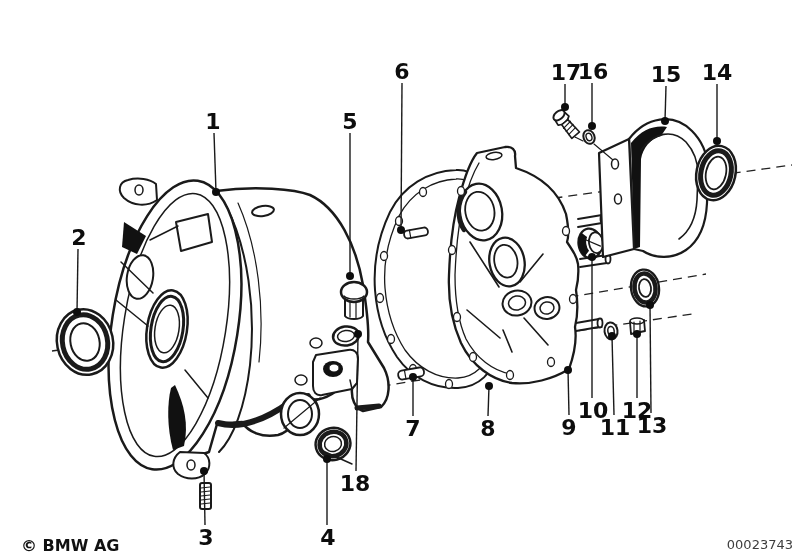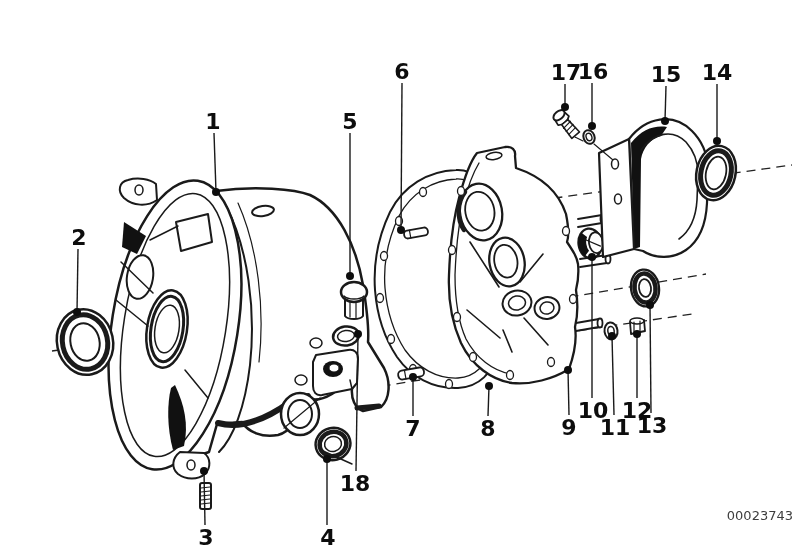--- a/index.html
+++ b/index.html
@@ -11,21 +11,21 @@
   .ln{stroke:#1a1a1a;fill:none;stroke-linecap:round;stroke-linejoin:round;}
   .fw{fill:#ffffff;stroke:#1a1a1a;stroke-linejoin:round;}
   .fb{fill:#111111;stroke:none;}
   .callout-text{font:bold 22px "DejaVu Sans",sans-serif;fill:#0d0d0d;}
   .leader{stroke:#1a1a1a;stroke-width:1.4;}
   .dash{stroke:#222;stroke-width:1.3;stroke-dasharray:9 6;fill:none;}
   .footer-copy{
     position:absolute;left:21px;top:536px;font:700 16px "DejaVu Sans",sans-serif;color:#111;
   }
   .footer-num{
-    position:absolute;right:6px;top:508px;font:400 13px "DejaVu Sans",sans-serif;color:#3d3d3d;
+    position:absolute;right:6px;top:537px;font:400 13px "DejaVu Sans",sans-serif;color:#3d3d3d;
   }
 </style>
 </head>
 <body>
 
 <div class="stage">
   <svg id="art" width="799" height="559" viewBox="0 0 799 559">
 
     <g>
       <path class="dash" d="M 52 351 L 268 321"></path>
@@ -312,14 +312,15 @@
         <text x="593" y="71" text-anchor="middle" dominant-baseline="central" class="callout-text">16</text>
         <line x1="565" y1="84" x2="565" y2="107" class="leader"></line>
         <circle cx="565" cy="107" r="4" fill="#0d0d0d"></circle>
         <text x="566" y="72" text-anchor="middle" dominant-baseline="central" class="callout-text">17</text>
         <line x1="356" y1="471" x2="358" y2="334" class="leader"></line>
         <circle cx="358" cy="334" r="4" fill="#0d0d0d"></circle>
         <text x="355" y="483" text-anchor="middle" dominant-baseline="central" class="callout-text">18</text>
       </g>
   </svg>
 
+  <div class="footer-copy">© BMW AG</div>
   <div class="footer-num">00023743</div>
 </div>
 
 </body></html>

